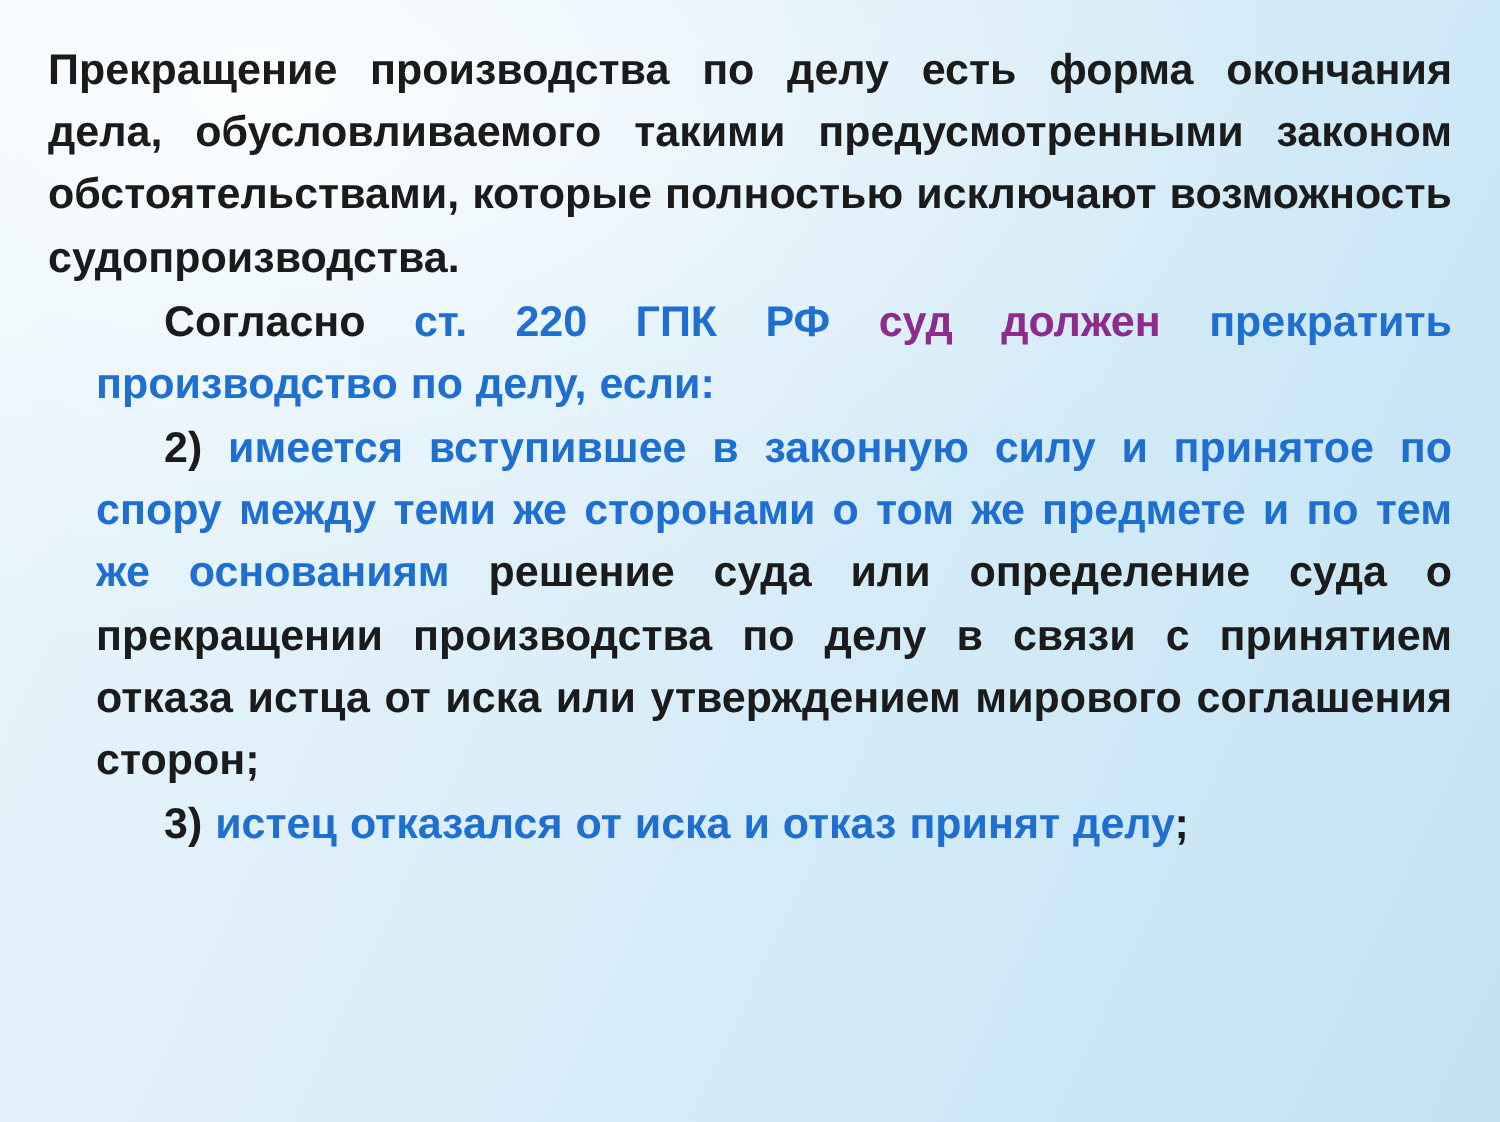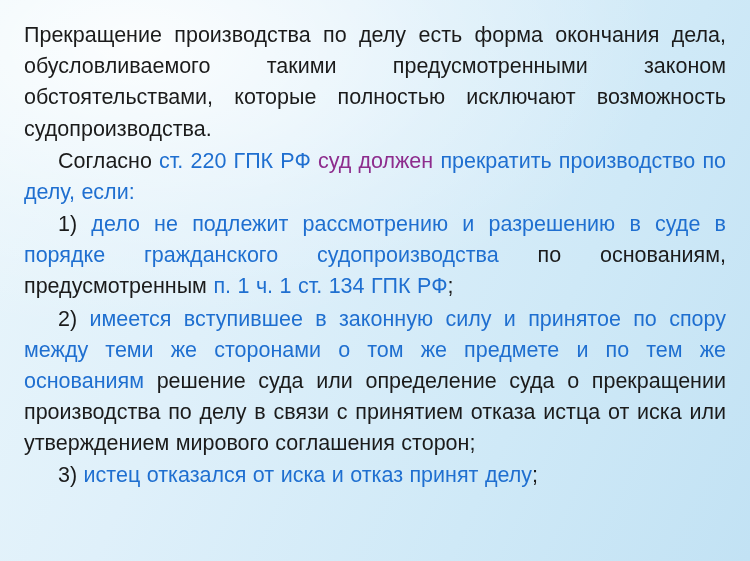--- a/index.html
+++ b/index.html
@@ -34,23 +34,25 @@
     z-index: 2;
   }
   p.para {
     margin: 0 0 1px 0;
     font-size: 21.5px;
     line-height: 1.45;
     color: #1b1b1b;
     text-align: justify;
     text-justify: inter-word;
     word-spacing: 0.5px;
+    font-weight: bold;
   }
   p.indent {
     text-indent: 34px;
+    margin-left: 24px;
   }
   .blue {
     color: #1f6fd0;
   }
   .purple {
     color: #8d2c8d;
   }
   .plain {
     color: #1b1b1b;
   }
@@ -62,23 +64,20 @@
   <div id="content">
 
     <p class="para">
       <span class="plain">Прекращение производства по делу есть форма окончания дела, обусловливаемого такими предусмотренными законом обстоятельствами, которые полностью исключают возможность судопроизводства.</span>
     </p>
 
     <p class="para indent">
       <span class="plain">Согласно </span><span class="blue">ст. 220 ГПК РФ</span><span class="purple"> суд должен </span><span class="blue">прекратить производство по делу, если:</span>
     </p>
 
-    <p class="para indent">
-      <span class="plain">1) </span><span class="blue">дело не подлежит рассмотрению и разрешению в суде в порядке гражданского судопроизводства</span><span class="plain"> по основаниям, предусмотренным </span><span class="blue">п. 1 ч. 1 ст. 134 ГПК РФ</span><span class="plain">;</span>
-    </p>
 
     <p class="para indent">
       <span class="plain">2) </span><span class="blue">имеется вступившее в законную силу и принятое по спору между теми же сторонами о том же предмете и по тем же основаниям</span><span class="plain"> решение суда или определение суда о прекращении производства по делу в связи с принятием отказа истца от иска или утверждением мирового соглашения сторон;</span>
     </p>
 
     <p class="para indent">
       <span class="plain">3) </span><span class="blue">истец отказался от иска и отказ принят делу</span><span class="plain">;</span>
     </p>
 
   </div>

